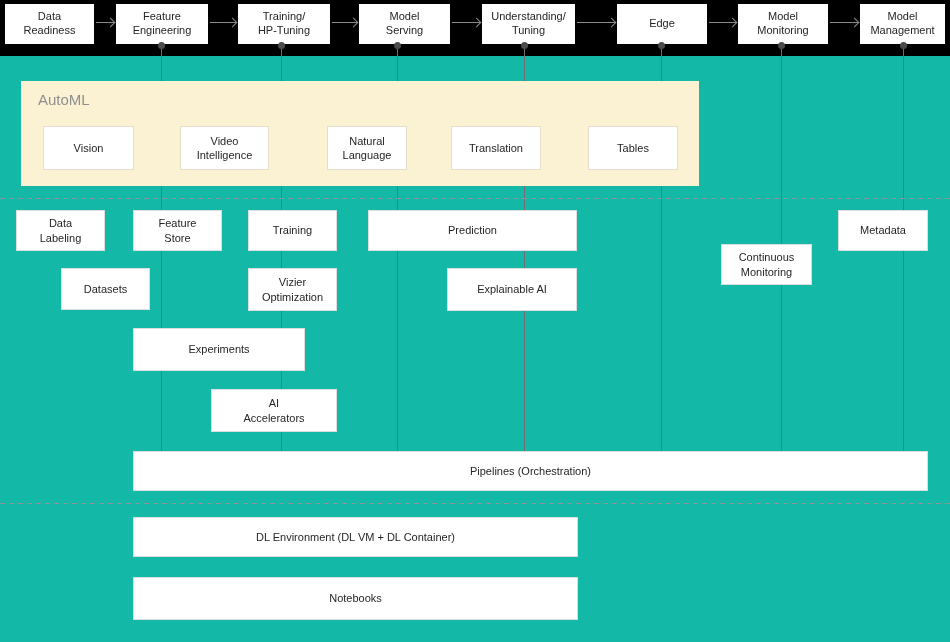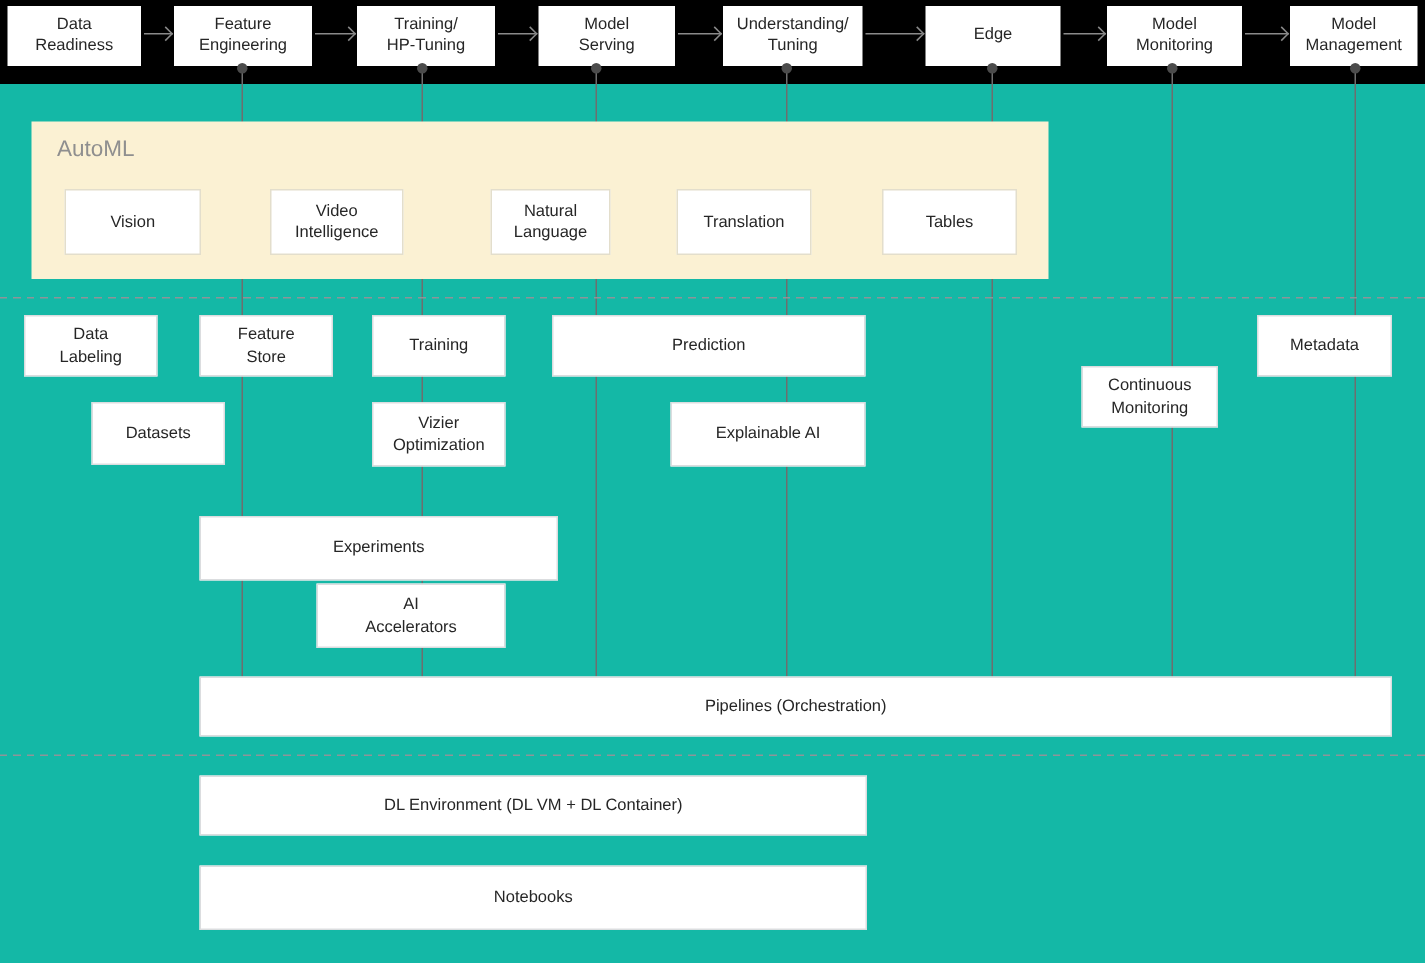--- a/index.html
+++ b/index.html
@@ -113,21 +113,21 @@
   <div class="comp" style="left:368px;top:210px;width:209px;height:41px;">Prediction</div>
   <div class="comp" style="left:721px;top:210px;width:91px;height:41px;margin-top:34px;">Continuous
 Monitoring</div>
   <div class="comp" style="left:838px;top:210px;width:90px;height:41px;">Metadata</div>
 
   <div class="comp" style="left:61px;top:268px;width:89px;height:42px;">Datasets</div>
   <div class="comp" style="left:248px;top:268px;width:89px;height:43px;">Vizier
 Optimization</div>
   <div class="comp" style="left:447px;top:268px;width:130px;height:43px;">Explainable AI</div>
 
-  <div class="comp" style="left:133px;top:344px;width:239px;height:43px;">Experiments</div>
+  <div class="comp" style="left:133px;top:328px;width:172px;height:43px;">Experiments</div>
   <div class="comp" style="left:211px;top:389px;width:126px;height:43px;">AI
 Accelerators</div>
 
   <div class="comp" style="left:133px;top:451px;width:795px;height:40px;">Pipelines (Orchestration)</div>
 
   <div class="divider" style="top:503px;"></div>
 
   <div class="comp" style="left:133px;top:517px;width:445px;height:40px;">DL Environment (DL VM + DL Container)</div>
   <div class="comp" style="left:133px;top:577px;width:445px;height:43px;">Notebooks</div>
 

